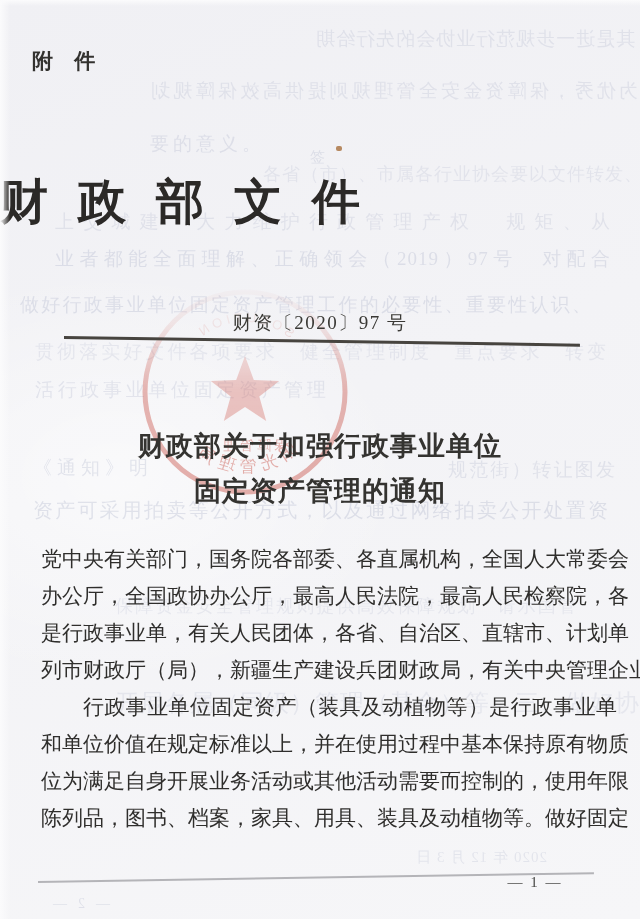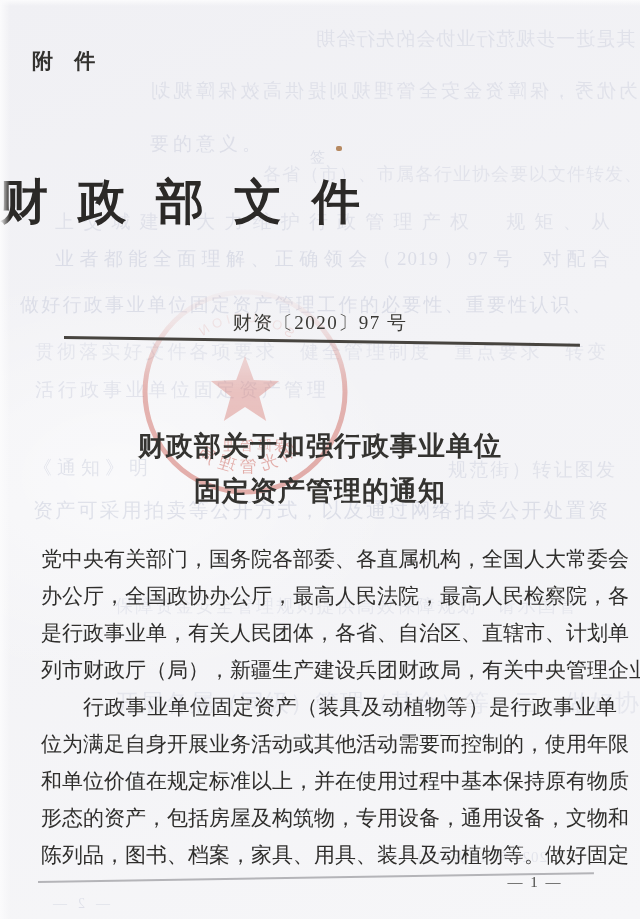--- a/index.html
+++ b/index.html
@@ -129,23 +129,22 @@
 
     <div class="notice-title nt1">财政部关于加强行政事业单位</div>
     <div class="notice-title nt2">固定资产管理的通知</div>
 
     <div class="bodytext">
       <div class="bline">党中央有关部门，国务院各部委、各直属机构，全国人大常委会</div>
       <div class="bline">办公厅，全国政协办公厅，最高人民法院，最高人民检察院，各</div>
       <div class="bline">是行政事业单，有关人民团体，各省、自治区、直辖市、计划单</div>
       <div class="bline">列市财政厅（局），新疆生产建设兵团财政局，有关中央管理企业：</div>
       <div class="bline indent">行政事业单位固定资产（装具及动植物等）是行政事业单</div>
+      <div class="bline">和单位价值在规定标准以上，并在使用过程中基本保持原有物质</div>
       <div class="bline">位为满足自身开展业务活动或其他活动需要而控制的，使用年限</div>
-      <div class="bline">和单位价值在规定标准以上，并在使用过程中基本保持原有物质</div>
-      <div class="bline">形态的资产，包括房屋及构筑物，专用设备，通用设备，文物和</div>
       <div class="bline">陈列品，图书、档案，家具、用具、装具及动植物等。做好固定</div>
     </div>
 
     <div class="footer-rule"></div>
     <div class="pagenum">— 1 —</div>
 
   </div>
 </div>
 
 </body></html>

